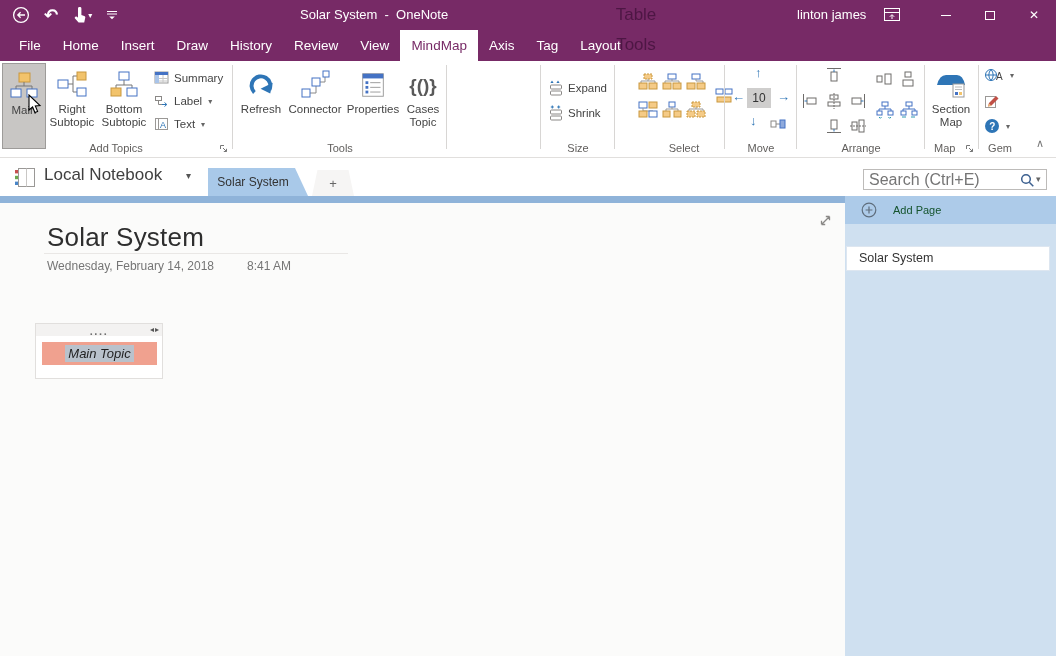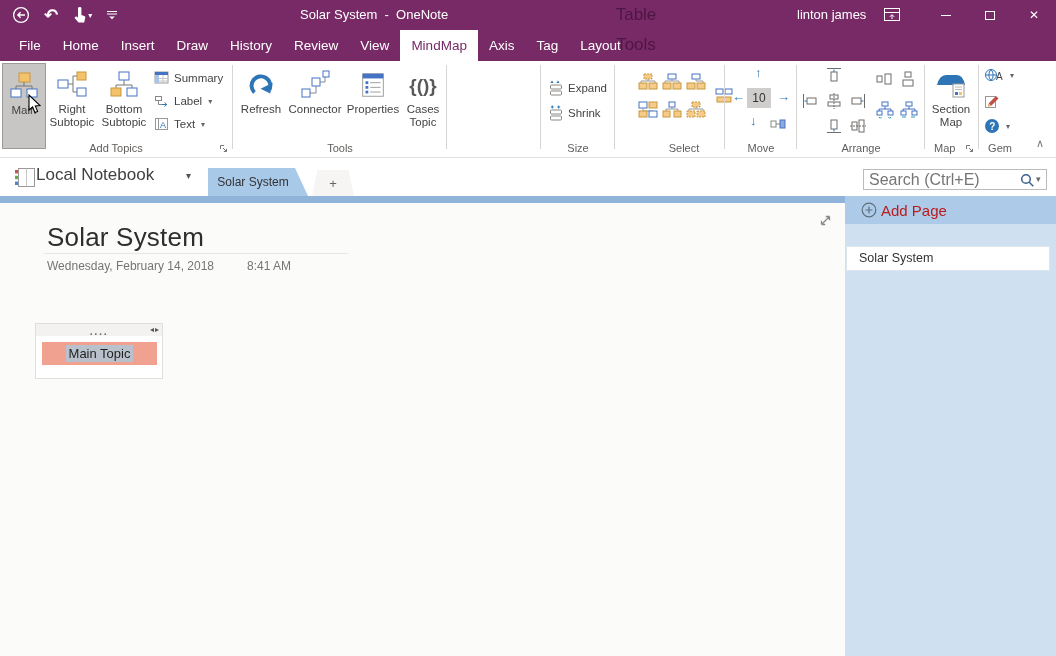--- a/index.html
+++ b/index.html
@@ -44,21 +44,21 @@
   .pie { width:30px; height:30px; border-radius:50%;
          background:conic-gradient(#D0605E 0 70deg,#88B05A 70deg 145deg,#4BACC6 145deg 215deg,#4F81BD 215deg 290deg,#E89A4B 290deg 360deg); }
   .palette-chip { width:14px; height:14px; border:1px solid #8a8886;
          background:linear-gradient(90deg,#f00,#ff0,#0c0,#0cc,#00f,#c0c); }
   .chip-sel { background:#c8c6c4; padding:2px; border:1px solid #9d9b99; }
   .mv-arrow { color:#2E75B6; font-size:13px; font-weight:bold; position:absolute; }
   .mv-box { position:absolute; width:24px; height:20px; background:#cfcecd; text-align:center; line-height:20px; font-size:12px; color:#333; }
 
   
   .navbar { position:absolute; left:0; top:158px; width:1056px; height:38px; background:#fff; }
-  .nb-name { position:absolute; left:36px; top:7px; font-size:17px; color:#404040; }
+  .nb-name { position:absolute; left:44px; top:7px; font-size:17px; color:#404040; }
   .nb-caret { position:absolute; left:186px; top:12px; font-size:10px; color:#555; }
   .sec-tab { position:absolute; left:208px; top:10px; width:100px; height:28px; background:#A9C9E9;
              clip-path:polygon(0 0,87% 0,100% 100%,0 100%); font-size:12px; color:#333;
              display:flex; align-items:center; justify-content:center; padding-right:10px; }
   .new-tab { position:absolute; left:312px; top:12px; width:42px; height:26px; background:#f6f5f4;
              clip-path:polygon(13% 0,87% 0,100% 100%,0 100%); font-size:13px; color:#666;
              display:flex; align-items:center; justify-content:center; }
   .searchbox { position:absolute; left:863px; top:11px; width:184px; height:21px; border:1px solid #bdbbb9; background:#fff; }
   .searchbox input { position:absolute; left:5px; top:0; width:148px; height:19px; border:none; outline:none; font-size:16px; color:#555; font-family:inherit; background:transparent; }
   .search-ic { position:absolute; left:156px; top:3px; }
@@ -73,26 +73,26 @@
   .page-date { position:absolute; left:47px; top:56px; font-size:12px; color:#757575; }
   .page-time { position:absolute; left:247px; top:56px; font-size:12px; color:#757575; }
   .expand-page { position:absolute; left:818px; top:10px; }
 
   .outline { position:absolute; left:35px; top:120px; width:128px; height:56px; background:#fff; border:1px solid #e1dfdd; }
   .outline-handle { height:12px; background:#f3f2f1; position:relative; text-align:center; }
   .handle-dots { font-size:11px; line-height:10px; color:#707070; font-weight:bold; letter-spacing:1px; }
   .handle-resize { position:absolute; right:2px; top:1px; font-size:8px; color:#555; letter-spacing:1px; }
   .topic-box { position:absolute; left:6px; top:18px; width:115px; height:23px; background:#F0A18F;
                display:flex; align-items:center; justify-content:center; font-size:13px; color:#1f1f1f; }
-  .topic-box .sel { background:#b9c2cc; padding:1px 3px; }
+  .topic-box .sel { background:#b9c2cc; padding:1px 3px;font-style:italic; }
 
   
   .sidebar { position:absolute; left:845px; top:196px; width:211px; height:460px; background:#CFE0F0; }
   .addpage-band { position:absolute; left:0; top:0; width:211px; height:28px; background:#ADCBE9; display:flex; align-items:center; }
-  .addpage-band .txt { font-size:15px; color:#b91c1c; margin-left:4px; }
+  .addpage-band .txt { font-size:11px; color:#14532d; margin-left:16px; }
   .addpage-ic { margin-left:16px; }
   .page-item { position:absolute; left:1px; top:50px; width:204px; height:25px; background:#fff; border:1px solid #dde6f0;
                font-size:12.5px; color:#333; line-height:23px; padding-left:12px; }
 
   .cursor { position:absolute; left:28px; top:94px; z-index:99; }
 </style>
 </head>
 <body>
 
 <div class="titlebar">

